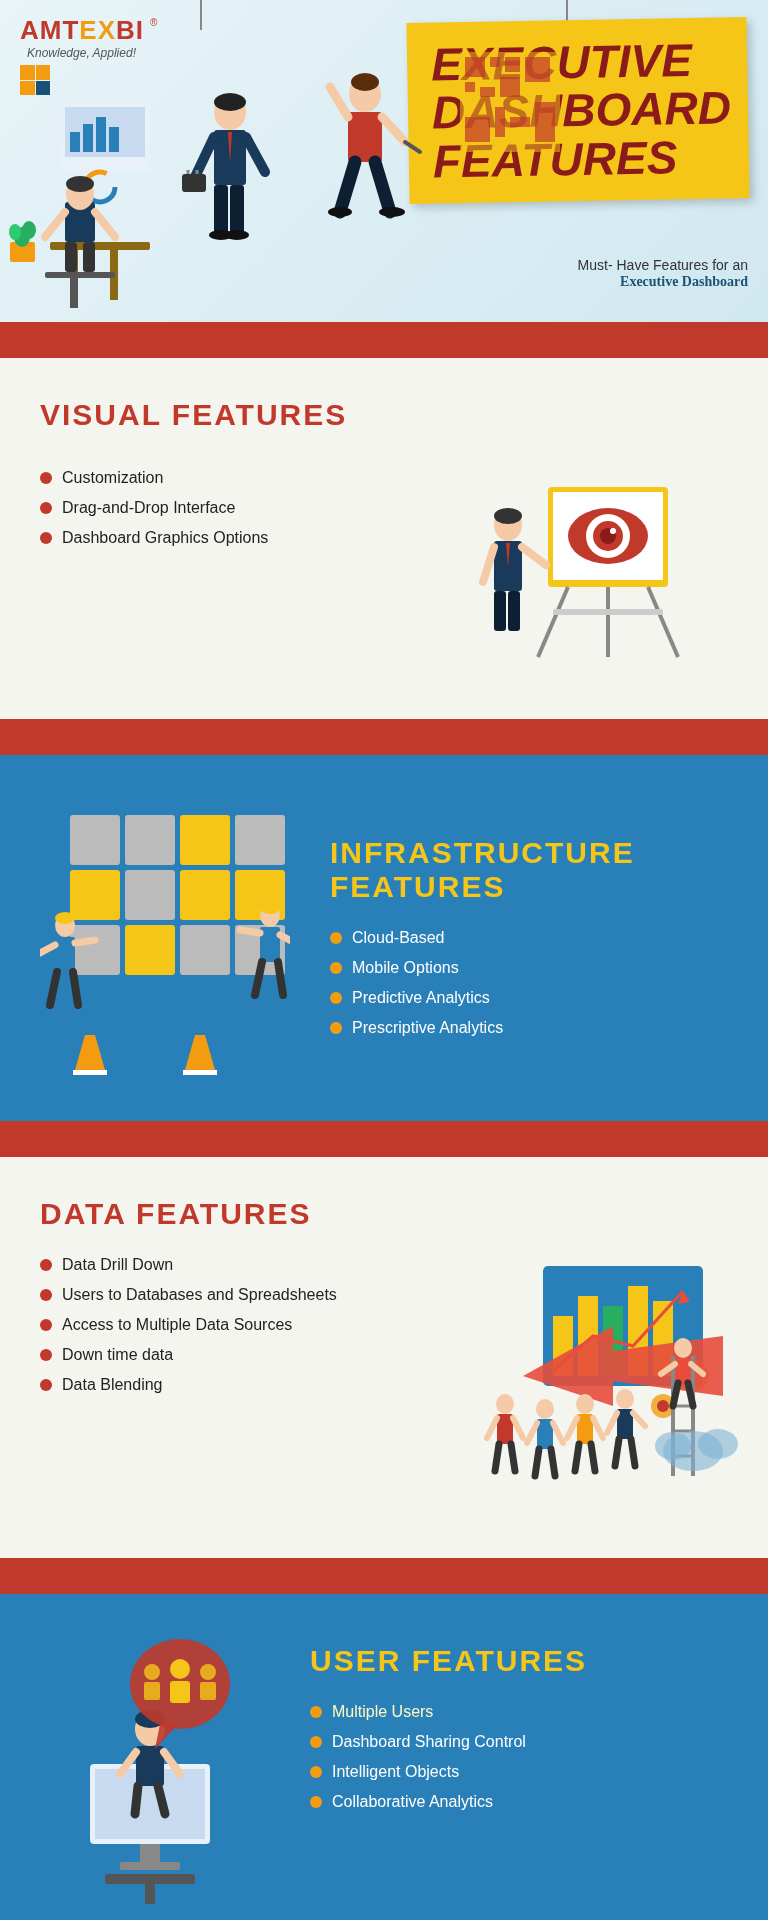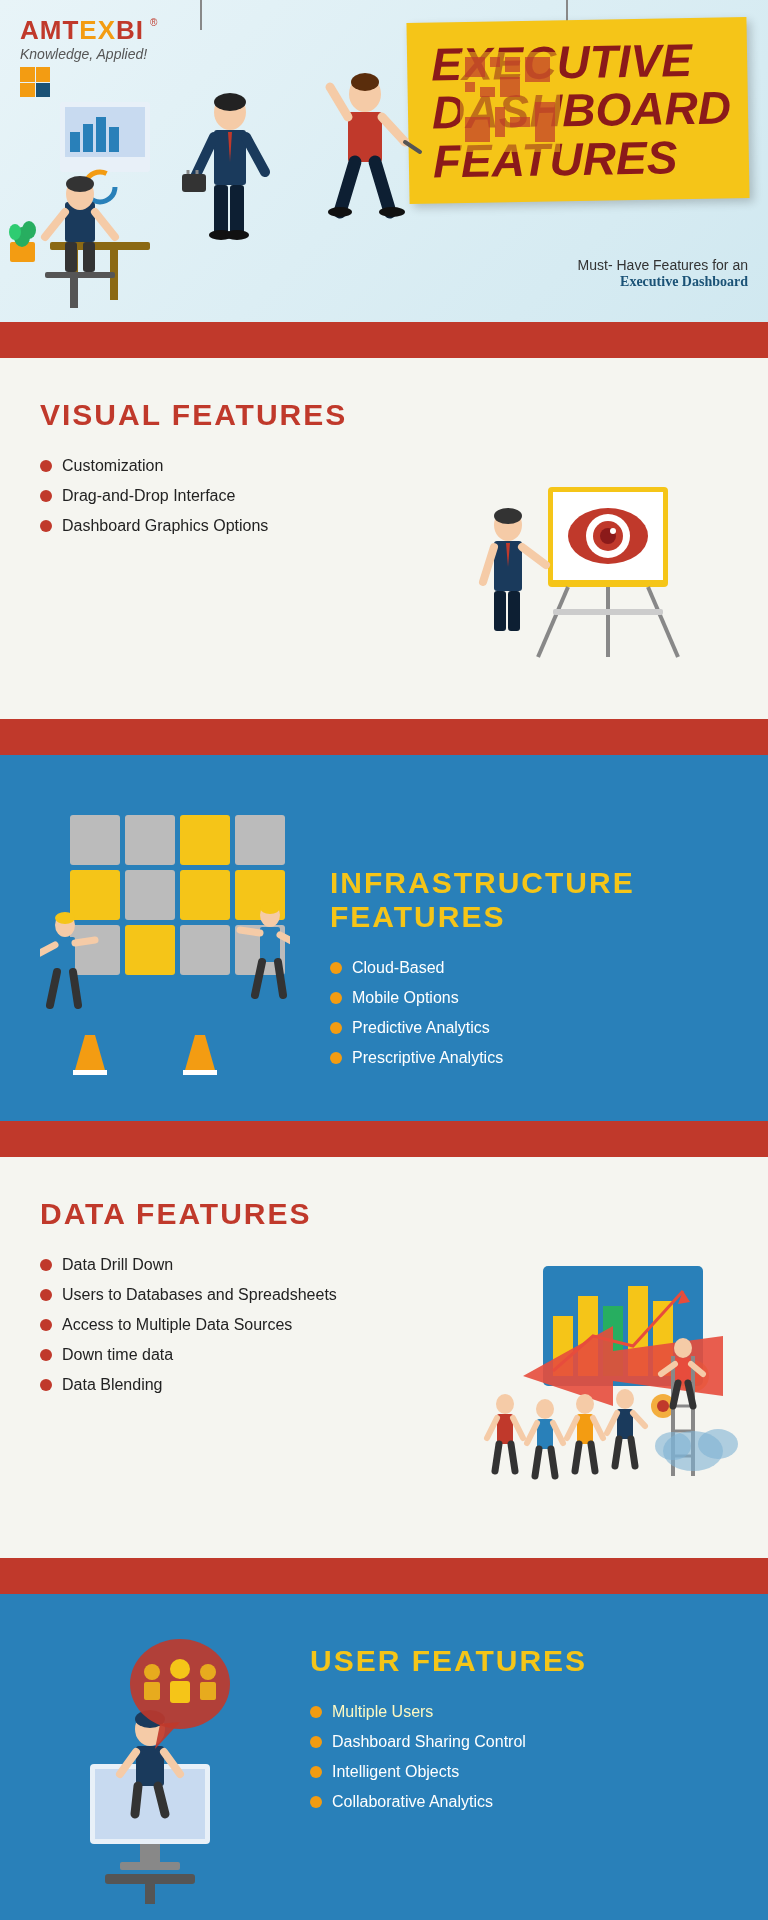--- a/index.html
+++ b/index.html
@@ -120,21 +120,21 @@
     }
 
     
     .infra-section {
       background: #2980b9;
       padding: 40px 28px 60px 40px;
       position: relative;
       min-height: 340px;
       display: flex;
       gap: 30px;
-      align-items: flex-end;
+      align-items: center;
     }
     .infra-section::after {
       content: '';
       position: absolute;
       bottom: 0; left: 0; right: 0;
       height: 18px;
       background: #c0392b;
     }
     .section-title-yellow {
       font-size: 30px;
@@ -232,21 +232,21 @@
 <div class="header-section">
 
   <div class="rope-left"></div>
   <div class="rope-right"></div>
 
   <div class="logo-area">
     <div style="display:flex;align-items:flex-start;gap:6px;">
       <span style="font-size:26px;font-weight:900;color:#c0392b;letter-spacing:1px;">AMT<span style="color:#f39c12;">EX</span>BI</span>
       <span style="font-size:10px;color:#c0392b;margin-top:2px;">®</span>
     </div>
-    <span style="font-size:14px;color:#555;font-style:italic;">Knowledge, Applied!</span>
+    <span style="font-size:12px;color:#555;font-style:italic;margin-left:7px;">Knowledge, Applied!</span>
 
     <div style="display:flex;gap:3px;margin-top:5px;">
       <div style="display:grid;grid-template-columns:1fr 1fr;gap:1px;width:30px;height:30px;">
         <div style="background:#f39c12;"></div>
         <div style="background:#f39c12;"></div>
         <div style="background:#f39c12;"></div>
         <div style="background:#1a5276;"></div>
       </div>
     </div>
   </div>
@@ -366,21 +366,21 @@
     </g>
   </svg>
 </div>
 
 <div class="red-bar"></div>
 
 <div class="visual-section">
   <h2 class="section-title-red">VISUAL FEATURES</h2>
 
   <div style="display:flex;gap:20px;align-items:flex-start;">
-    <div style="flex:1;">
+    <div style="flex:1;margin-top:12px;">
       <ul class="feature-list">
         <li>
           <span class="bullet-red"></span>
           <span>Customization</span>
         </li>
         <li>
           <span class="bullet-red"></span>
           <span>Drag-and-Drop Interface</span>
         </li>
         <li>

